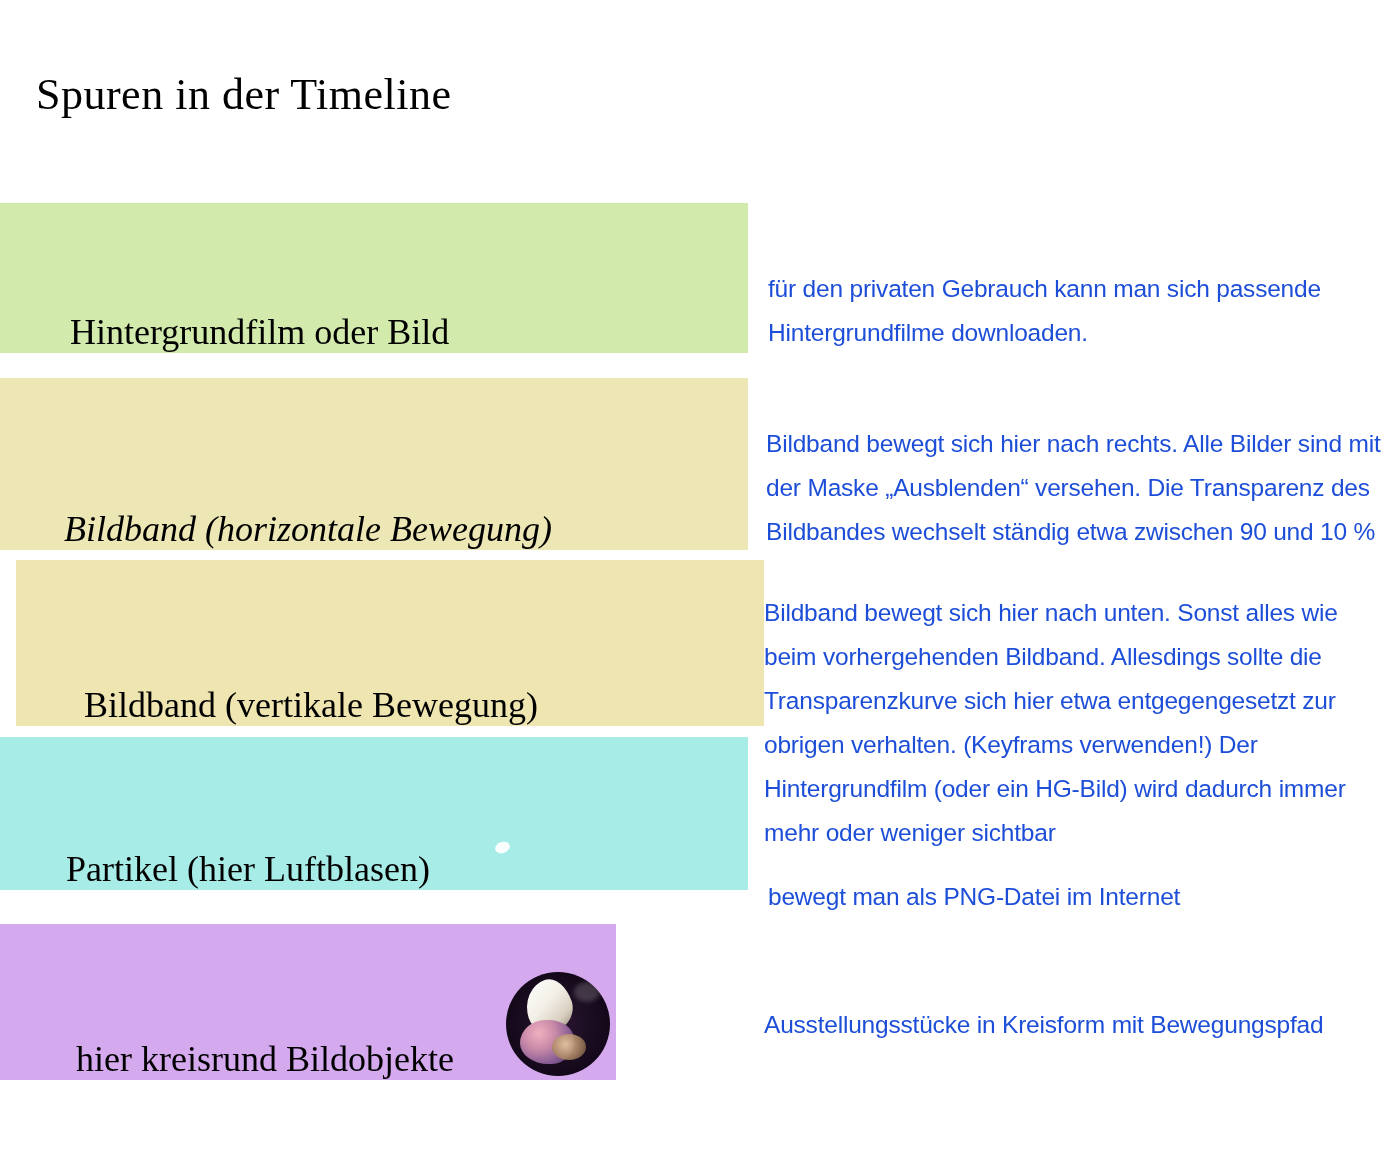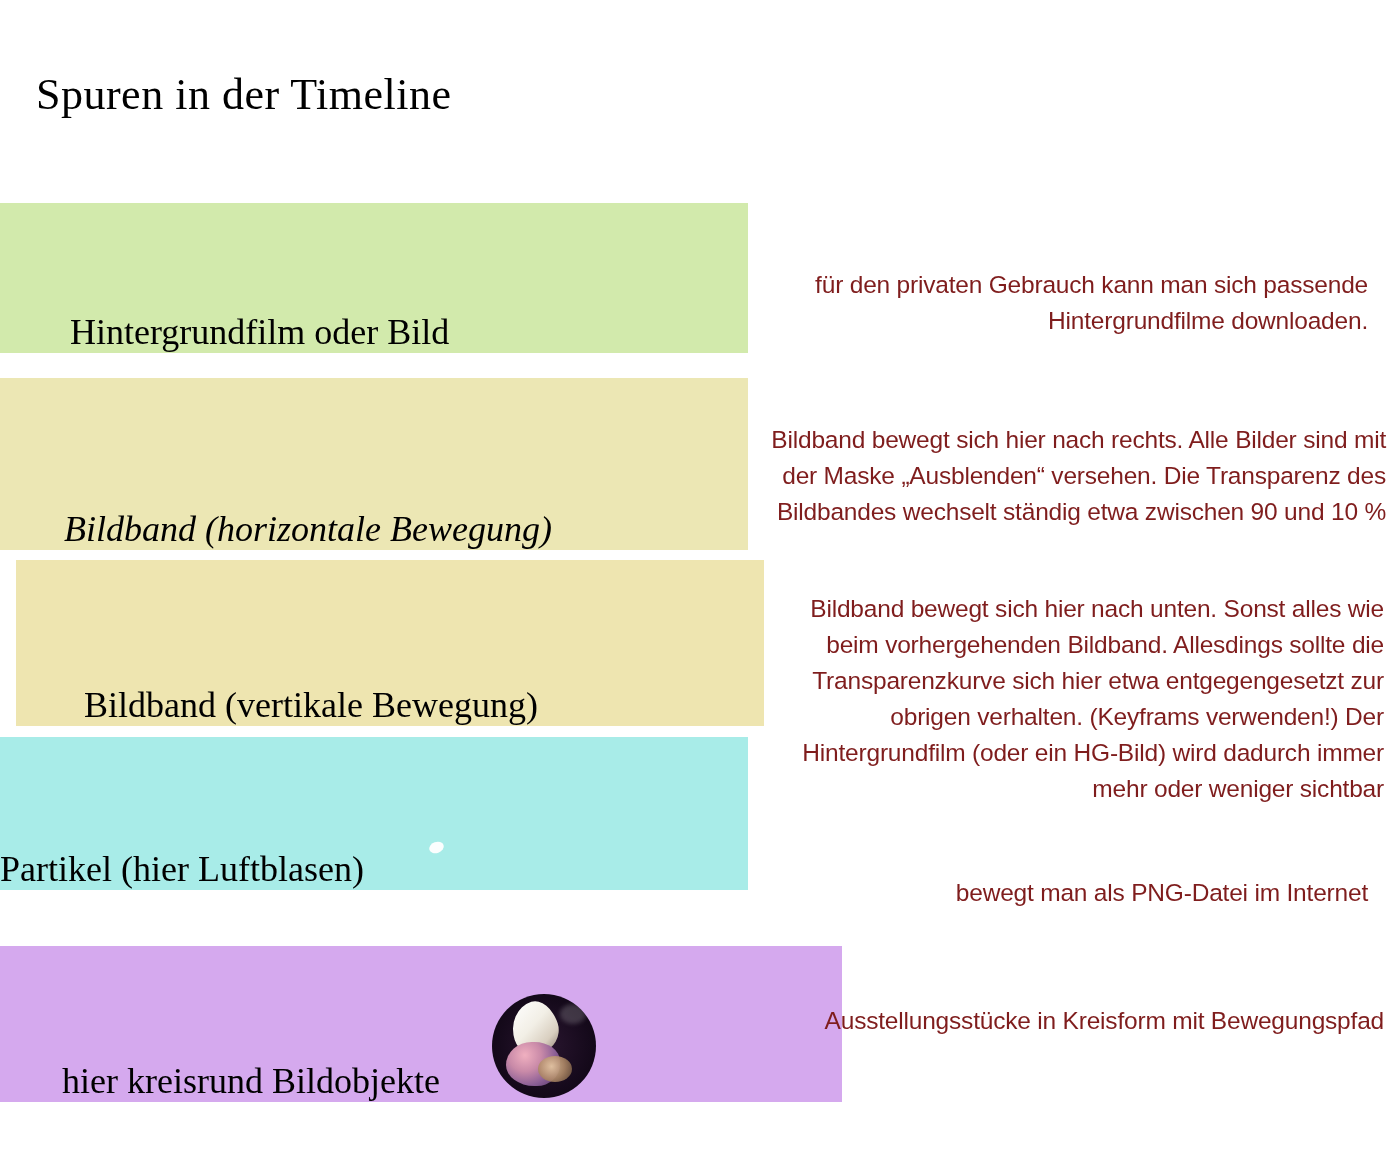--- a/index.html
+++ b/index.html
@@ -46,23 +46,23 @@
   #track-0 { top: 203px;  width: 748px; height: 150px; background: #d2eaac; }
   #track-0 .track-label { margin-left: 70px; }
 
   #track-1 { top: 378px;  width: 748px; height: 172px; background: #ece7b4; font-style: italic; }
   #track-1 .track-label { margin-left: 64px; }
 
   #track-2 { top: 560px;  width: 748px; height: 166px; background: #eee5b0; margin-left: 16px; }
   #track-2 .track-label { margin-left: 68px; }
 
   #track-3 { top: 737px;  width: 748px; height: 153px; background: #a8ece8; }
-  #track-3 .track-label { }
+  #track-3 .track-label { margin-left: 66px; }
 
-  #track-4 { top: 946px;  width: 842px; height: 156px; background: #d5a9ee; }
+  #track-4 { top: 924px;  width: 616px; height: 156px; background: #d5a9ee; padding-left: 14px; }
   #track-4 .track-label { margin-left: 62px; }
 
   
   .bubble-wrap {
     margin-left: 54px;
     width: 56px;
     height: 56px;
     position: relative;
     flex: 0 0 auto;
   }
@@ -134,24 +134,23 @@
     border-radius: 50%;
     background: rgba(255,255,255,0.18);
     filter: blur(2px);
   }
 
   
   .note {
     position: absolute;
     font-family: "Liberation Sans", sans-serif;
     font-size: 24.5px;
-    line-height: 36px;
-    color: #7f1d1d;
+    line-height: 44px;
+    color: #1d4ed8;
     letter-spacing: -0.2px;
-    text-align: right;
   }
   #note-0 { left: 768px; top: 242px; width: 600px; }
   #note-1 { left: 766px; top: 390px; width: 620px; margin-top: 32px; }
   #note-2 { left: 764px; top: 566px; width: 620px; }
   #note-3 { left: 768px; top: 850px; width: 600px; }
   #note-4 { left: 764px; top: 978px; width: 620px; }
 </style>
 </head>
 <body>
 

